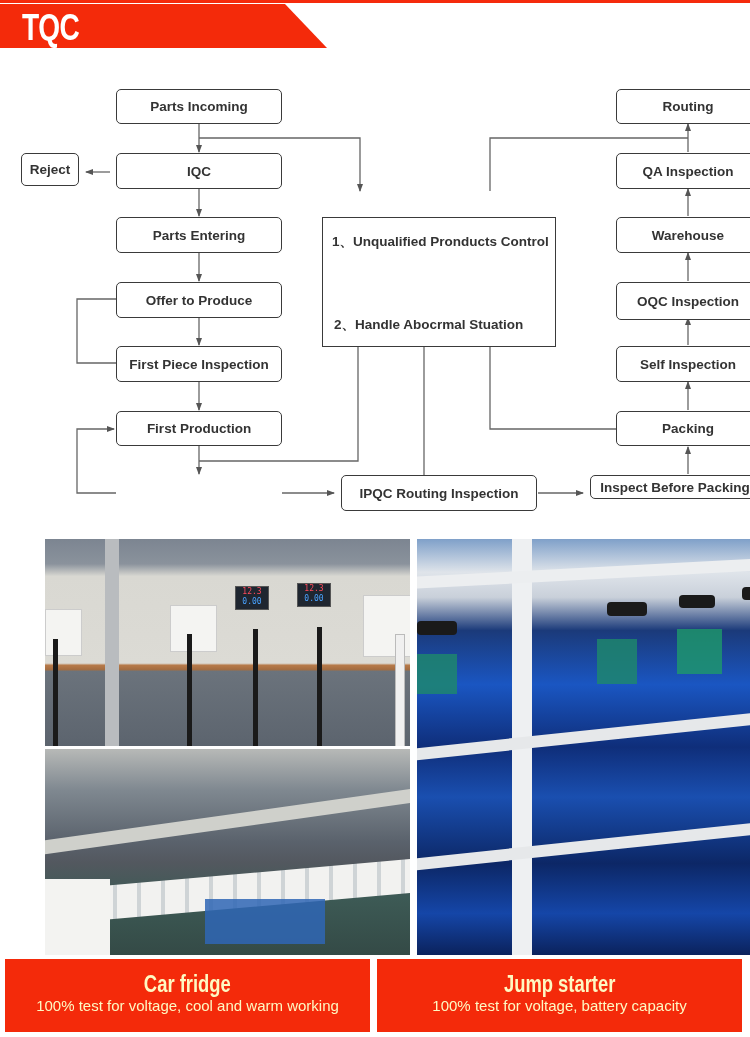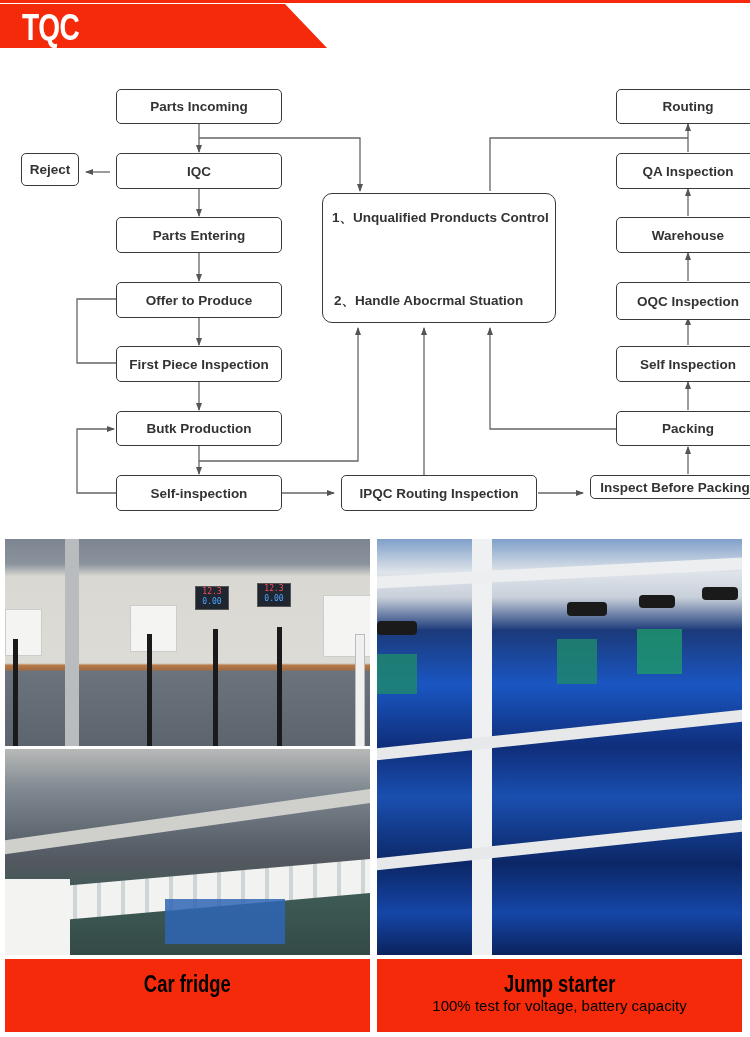--- a/index.html
+++ b/index.html
@@ -3,25 +3,25 @@
 <meta charset="utf-8">
 <style>
   html, body { margin: 0; padding: 0; background: #ffffff; }
   body { width: 750px; height: 1037px; position: relative; overflow: hidden; font-family: "Liberation Sans", sans-serif; }
   .topline { position: absolute; left: 0; top: 0; width: 750px; height: 3px; background: #f52a0c; }
   .banner { position: absolute; left: 0; top: 4px; width: 330px; height: 44px; }
   .banner svg { position: absolute; left: 0; top: 0; }
   .banner-title { position: absolute; left: 22px; top: 4px; font-family: "Liberation Sans", sans-serif; font-weight: bold; font-size: 36px; color: #fff; letter-spacing: -1px; transform: scaleX(0.78); transform-origin: left center; line-height: 40px; }
   .flow { position: absolute; left: 16px; top: 60px; width: 750px; height: 470px; text-align: center; }
   .node { position: absolute; box-sizing: border-box; border: 1.6px solid #3a3a3a; border-radius: 5px; background: #fff; display: flex; align-items: center; justify-content: center; font-weight: bold; font-size: 13.5px; color: #333; }
-  .center-box { position: absolute; box-sizing: border-box; border: 1.6px solid #3a3a3a; border-radius: 10px; background: #fff; }
+  .center-box { position: absolute; box-sizing: border-box; border: 1.6px solid #3a3a3a; border-radius: 0; background: #fff; margin-top: 24px; }
   .center-line { position: absolute; font-weight: bold; font-size: 13.5px; color: #333; white-space: nowrap; }
   .photos { position: absolute; left: 0; top: 535px; width: 750px; height: 420px; }
-  .photo { position: absolute; overflow: hidden; }
-  .caption { position: absolute; background: #f42a0a; color: #000000; text-align: center; }
+  .photo { position: absolute; overflow: hidden; margin-left: 40px; }
+  .caption { position: absolute; background: #f42a0a; color: #fef9c3; text-align: center; }
   .caption-title { font-weight: bold; font-size: 23px; transform: scaleX(0.8); display: inline-block; line-height: 26px; margin-top: 12px; }
   .caption-sub { font-size: 15px; line-height: 18px; }
 </style>
 </head>
 <body>
 
 <div class="topline"></div>
 <div class="banner">
   <svg width="330" height="44">
     <polygon points="0,0 285,0 327,44 0,44" fill="#f42a0a"></polygon>
@@ -72,22 +72,21 @@
       <line x1="672" y1="156" x2="672" y2="129" marker-end="url(#ah)"></line>
       <line x1="672" y1="92" x2="672" y2="64" marker-end="url(#ah)"></line>
     </g>
   </svg>
 
   <div class="node" style="left:100px;top:29px;width:166px;height:35px">Parts Incoming</div>
   <div class="node" style="left:100px;top:93px;width:166px;height:36px">IQC</div>
   <div class="node" style="left:100px;top:157px;width:166px;height:36px">Parts Entering</div>
   <div class="node" style="left:100px;top:222px;width:166px;height:36px">Offer to Produce</div>
   <div class="node" style="left:100px;top:286px;width:166px;height:36px">First Piece Inspection</div>
-  <div class="node" style="left:100px;top:351px;width:166px;height:35px">Butk Production</div>
-  <div class="node" style="left:100px;top:415px;width:166px;height:36px">Self-inspection</div>
+  <div class="node" style="left:100px;top:351px;width:166px;height:35px">First Production</div>
 
   <div class="node" style="left:5px;top:93px;width:58px;height:33px">Reject</div>
 
   <div class="center-box" style="left:306px;top:133px;width:234px;height:130px">
     <div class="center-line" style="left:9px;top:15px">1、Unqualified Pronducts Control</div>
     <div class="center-line" style="left:11px;top:98px">2、Handle Abocrmal Stuation</div>
   </div>
 
   <div class="node" style="left:325px;top:415px;width:196px;height:36px">IPQC Routing Inspection</div>
 
@@ -139,17 +138,18 @@
     <div style="position:absolute;left:262px;top:56px;width:36px;height:13px;background:#1a1a1a;border-radius:4px;"></div>
     <div style="position:absolute;left:325px;top:48px;width:36px;height:13px;background:#1a1a1a;border-radius:4px;"></div>
     <div style="position:absolute;left:0;top:115px;width:40px;height:40px;background:#1e8a6a;opacity:0.8;"></div>
     <div style="position:absolute;left:180px;top:100px;width:40px;height:45px;background:#1e8a6a;opacity:0.8;"></div>
     <div style="position:absolute;left:260px;top:90px;width:45px;height:45px;background:#1e9a6a;opacity:0.8;"></div>
   </div>
 </div>
 
 <div class="caption" style="left:5px;top:959px;width:365px;height:73px;">
   <div class="caption-title">Car fridge</div>
+  <div class="caption-sub">100% test for voltage, cool and warm working</div>
 </div>
 <div class="caption" style="left:377px;top:959px;width:365px;height:73px;text-align:center;">
   <div class="caption-title">Jump starter</div>
   <div class="caption-sub">100% test for voltage, battery capacity</div>
 </div>
 
 </body></html>

